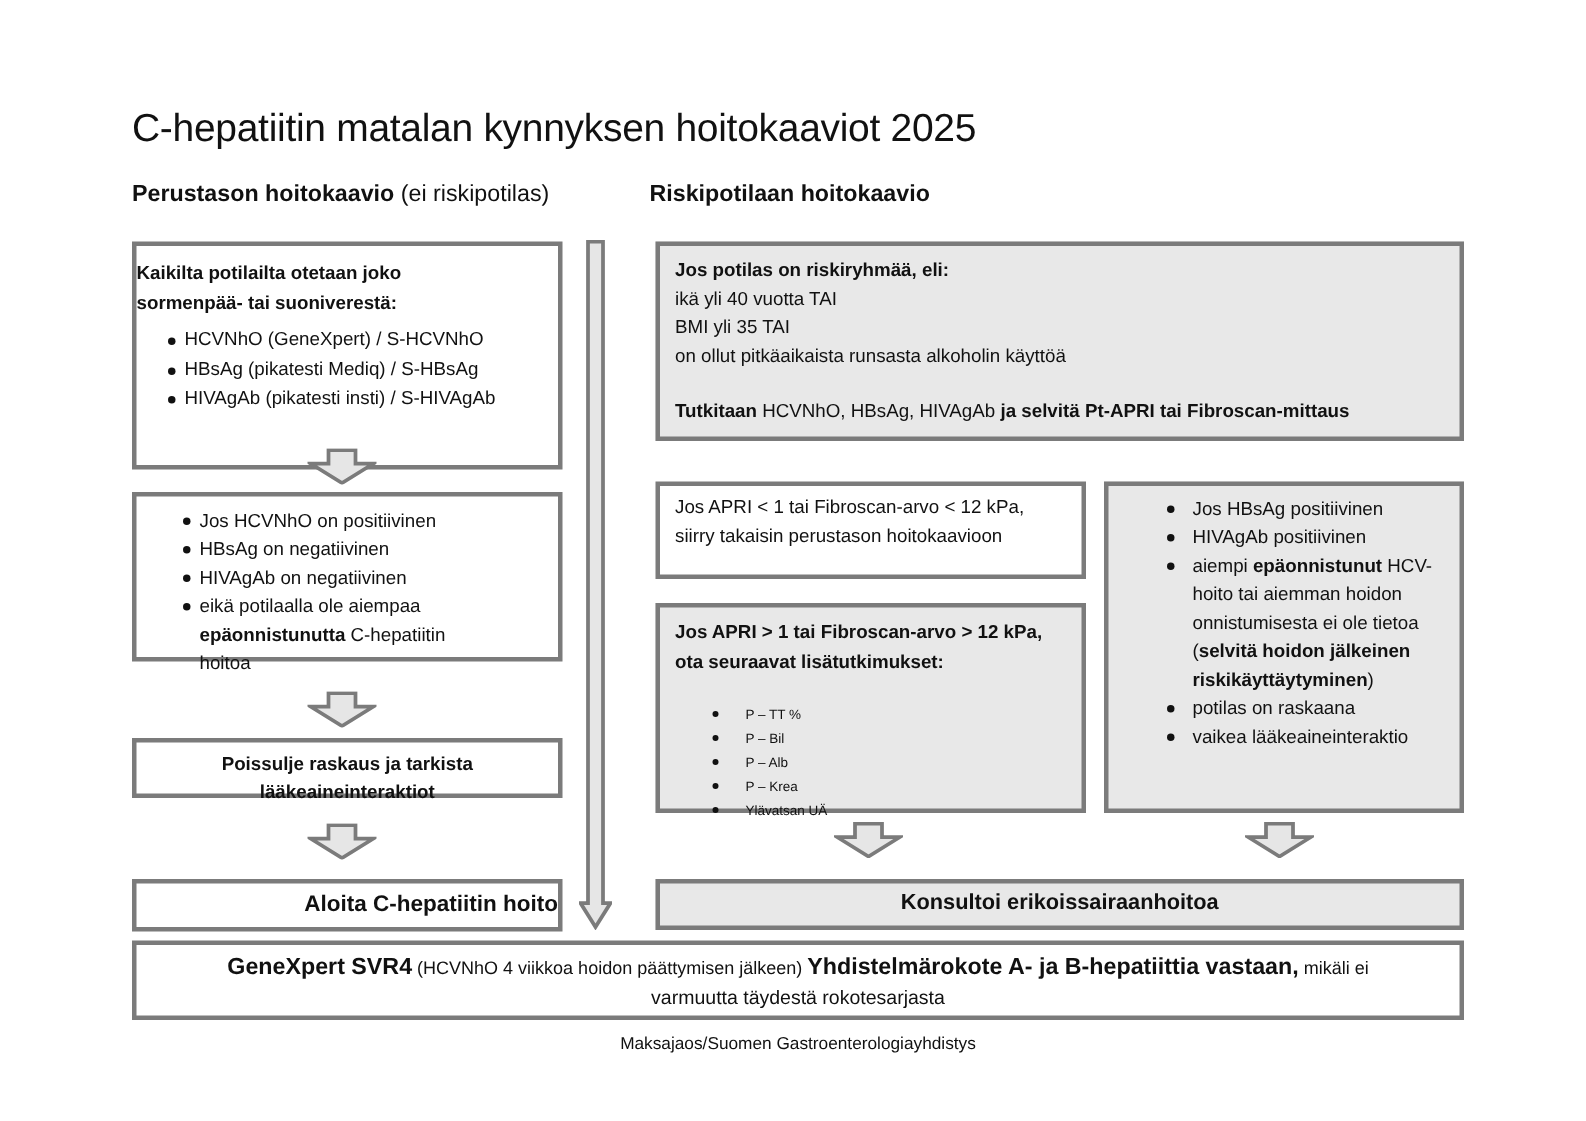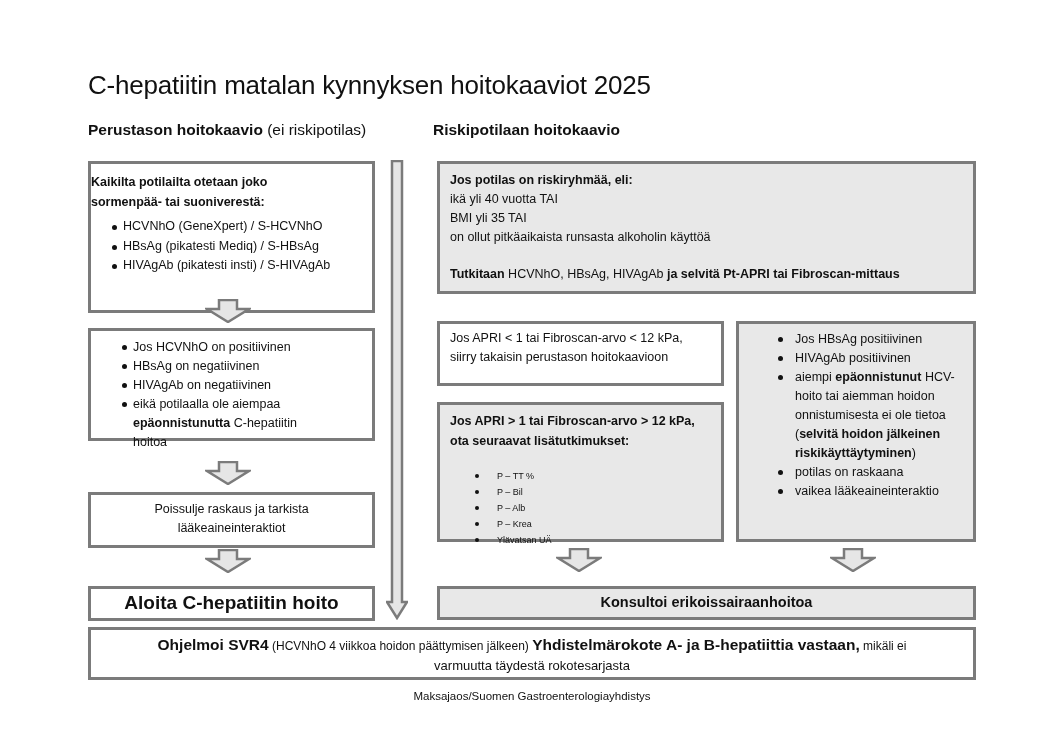--- a/index.html
+++ b/index.html
@@ -57,30 +57,30 @@
       <div><b>epäonnistunutta</b><span> C-hepatiitin</span></div>
       <div>hoitoa</div>
     </li>
   </ul>
 </div>
 
 <svg class="abs arrow" style="left:205px; top:461px;" viewBox="0 0 46 24">
   <polygon points="14,1 32,1 32,10 44,10 23,23 2,10 14,10" fill="#e6e6e6" stroke="#7b7b7b" stroke-width="2.5"></polygon>
 </svg>
 
-<div class="abs box center" style="left:88px; top:492px; width:287px; height:56px; padding:5px 8px; font-size:12.5px; line-height:19px;">
+<div class="abs box center" style="left:88px; top:492px; width:287px; height:40px; padding:5px 8px; font-size:12.5px; line-height:19px;font-weight:bold;">
   <div>Poissulje raskaus ja tarkista</div>
   <div>lääkeaineinteraktiot</div>
 </div>
 
 <svg class="abs arrow" style="left:205px; top:549px;" viewBox="0 0 46 24">
   <polygon points="14,1 32,1 32,10 44,10 23,23 2,10 14,10" fill="#e6e6e6" stroke="#7b7b7b" stroke-width="2.5"></polygon>
 </svg>
 
-<div class="abs box center bold" style="left:88px; top:586px; width:287px; height:35px; font-size:19px; line-height:28px;">Aloita C-hepatiitin hoito</div>
+<div class="abs box center bold" style="left:88px; top:586px; width:287px; height:35px; font-size:15px; line-height:28px;text-align:right;">Aloita C-hepatiitin hoito</div>
 
 <svg class="abs" style="left:386px; top:160px; width:22px; height:460px;" viewBox="0 0 22 460">
   <polygon points="6,1 16,1 16,442 21,442 11,458 1,442 6,442" fill="#e6e6e6" stroke="#7b7b7b" stroke-width="2.5"></polygon>
 </svg>
 
 <div class="abs box gray" style="left:437px; top:161px; width:539px; height:133px; padding:7px 10px; font-size:12.5px; line-height:19px;">
   <div class="bold">Jos potilas on riskiryhmää, eli:</div>
   <div>ikä yli 40 vuotta TAI</div>
   <div>BMI yli 35 TAI</div>
   <div>on ollut pitkäaikaista runsasta alkoholin käyttöä</div>
@@ -129,18 +129,18 @@
   <polygon points="14,1 32,1 32,10 44,10 23,23 2,10 14,10" fill="#e6e6e6" stroke="#7b7b7b" stroke-width="2.5"></polygon>
 </svg>
 <svg class="abs arrow" style="left:830px; top:548px;" viewBox="0 0 46 24">
   <polygon points="14,1 32,1 32,10 44,10 23,23 2,10 14,10" fill="#e6e6e6" stroke="#7b7b7b" stroke-width="2.5"></polygon>
 </svg>
 
 <div class="abs box gray center bold" style="left:437px; top:586px; width:539px; height:34px; font-size:14.5px; line-height:27px;">Konsultoi erikoissairaanhoitoa</div>
 
 <div class="abs box center" style="left:88px; top:627px; width:888px; height:53px; padding:4px 10px; line-height:21px;">
   <div>
-    <b style="font-size:15.5px;">Ohjelmoi SVR4</b><span style="font-size:12px;"> (HCVNhO 4 viikkoa hoidon päättymisen jälkeen) </span><b style="font-size:15.5px;">Yhdistelmärokote A- ja B-hepatiittia vastaan,</b><span style="font-size:12px;"> mikäli ei</span>
+    <b style="font-size:15.5px;">GeneXpert SVR4</b><span style="font-size:12px;"> (HCVNhO 4 viikkoa hoidon päättymisen jälkeen) </span><b style="font-size:15.5px;">Yhdistelmärokote A- ja B-hepatiittia vastaan,</b><span style="font-size:12px;"> mikäli ei</span>
   </div>
   <div style="font-size:13px; line-height:18px;">varmuutta täydestä rokotesarjasta</div>
 </div>
 
 <div class="abs center" style="left:88px; top:690px; width:888px; font-size:11.5px;">Maksajaos/Suomen Gastroenterologiayhdistys</div>
 
 </body></html>

